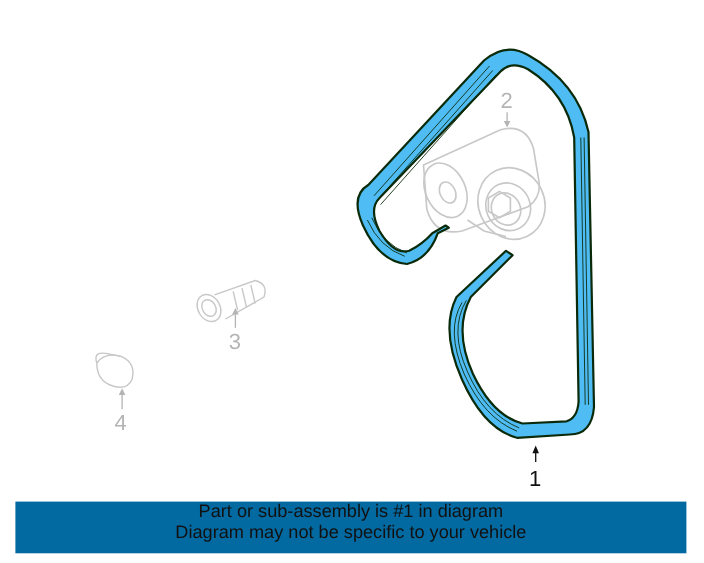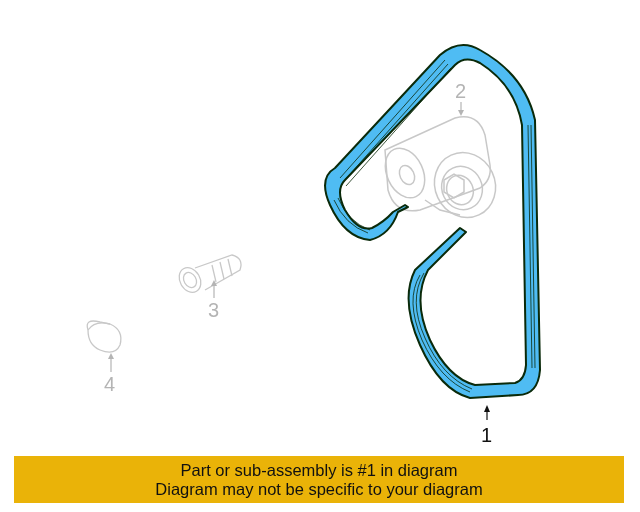--- a/index.html
+++ b/index.html
@@ -1,19 +1,19 @@
 <!DOCTYPE html>
 <html><head>
 <meta charset="utf-8">
 <style>
   html, body { margin:0; padding:0; background:#ffffff; }
   body { width:640px; height:512px; position:relative; overflow:hidden; font-family:"Liberation Sans", sans-serif; }
   #diagram { position:absolute; left:0; top:0; width:640px; height:450px; }
-  .banner { position:absolute; left:14px; top:456px; width:610px; height:47px; background:#eab308;
-            display:flex; flex-direction:column; align-items:center; justify-content:center; }
+  .banner { position:absolute; left:14px; top:456px; width:610px; height:47px; background:#0369a1;
+            display:flex; flex-direction:column; align-items:center; justify-content:flex-start; }
   .banner span { font-size:16.5px; line-height:19px; color:#111; }
 </style>
 </head>
 <body>
 
 <svg id="diagram" viewBox="0 0 640 450" xmlns="http://www.w3.org/2000/svg">
 
   <g fill="none" stroke="#c8c8c8" stroke-width="1.5">
     <path d="M385,150 L455,118 Q478,112 485,135 L490,165 Q492,180 480,188 L420,210 Q395,215 388,190 Z"></path>
     <ellipse cx="405" cy="173" rx="18" ry="26" transform="rotate(-25 405 173)"></ellipse>
@@ -65,14 +65,14 @@
   </g>
   <g>
     <text x="104" y="391" font-family="Liberation Sans, sans-serif" font-size="20" fill="#b4b4b4">4</text>
     <line x1="111" y1="356" x2="111" y2="372" stroke="#b4b4b4" stroke-width="1.2"></line>
     <polygon points="108,359 114,359 111,353" fill="#b4b4b4"></polygon>
   </g>
 </svg>
 
 <div class="banner">
   <span>Part or sub-assembly is #1 in diagram</span>
-  <span>Diagram may not be specific to your diagram</span>
+  <span>Diagram may not be specific to your vehicle</span>
 </div>
 
 </body></html>

